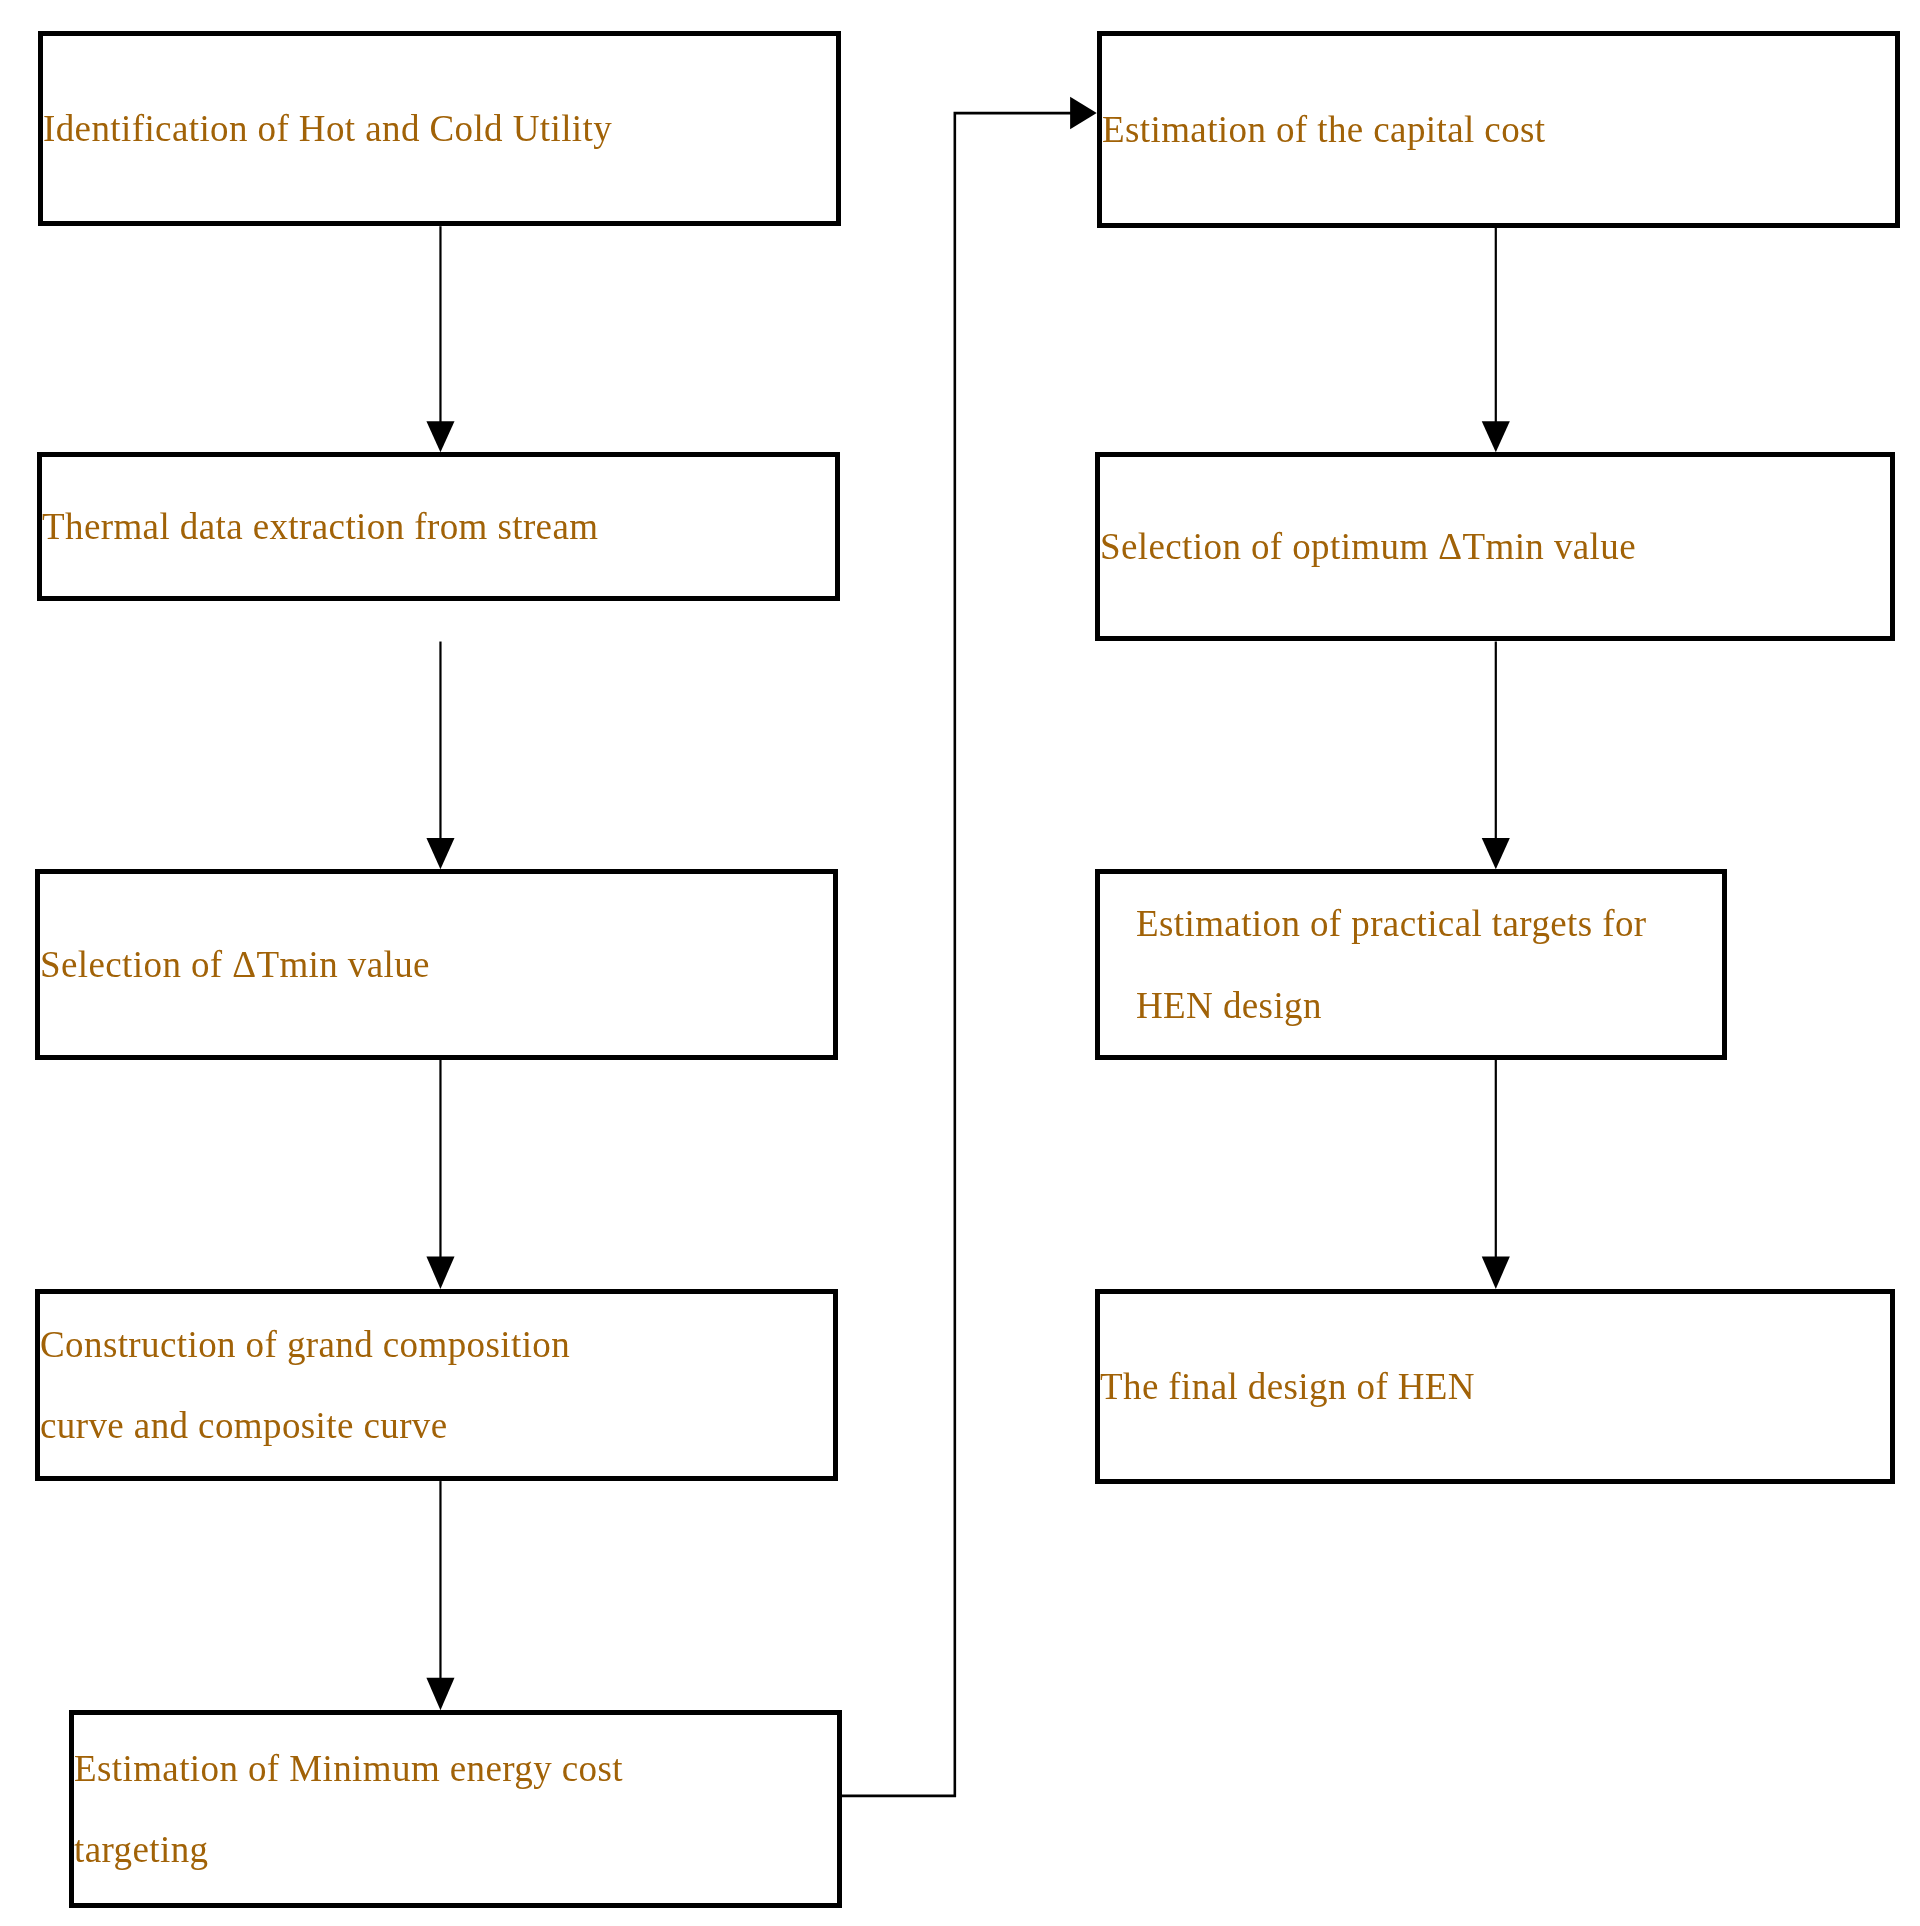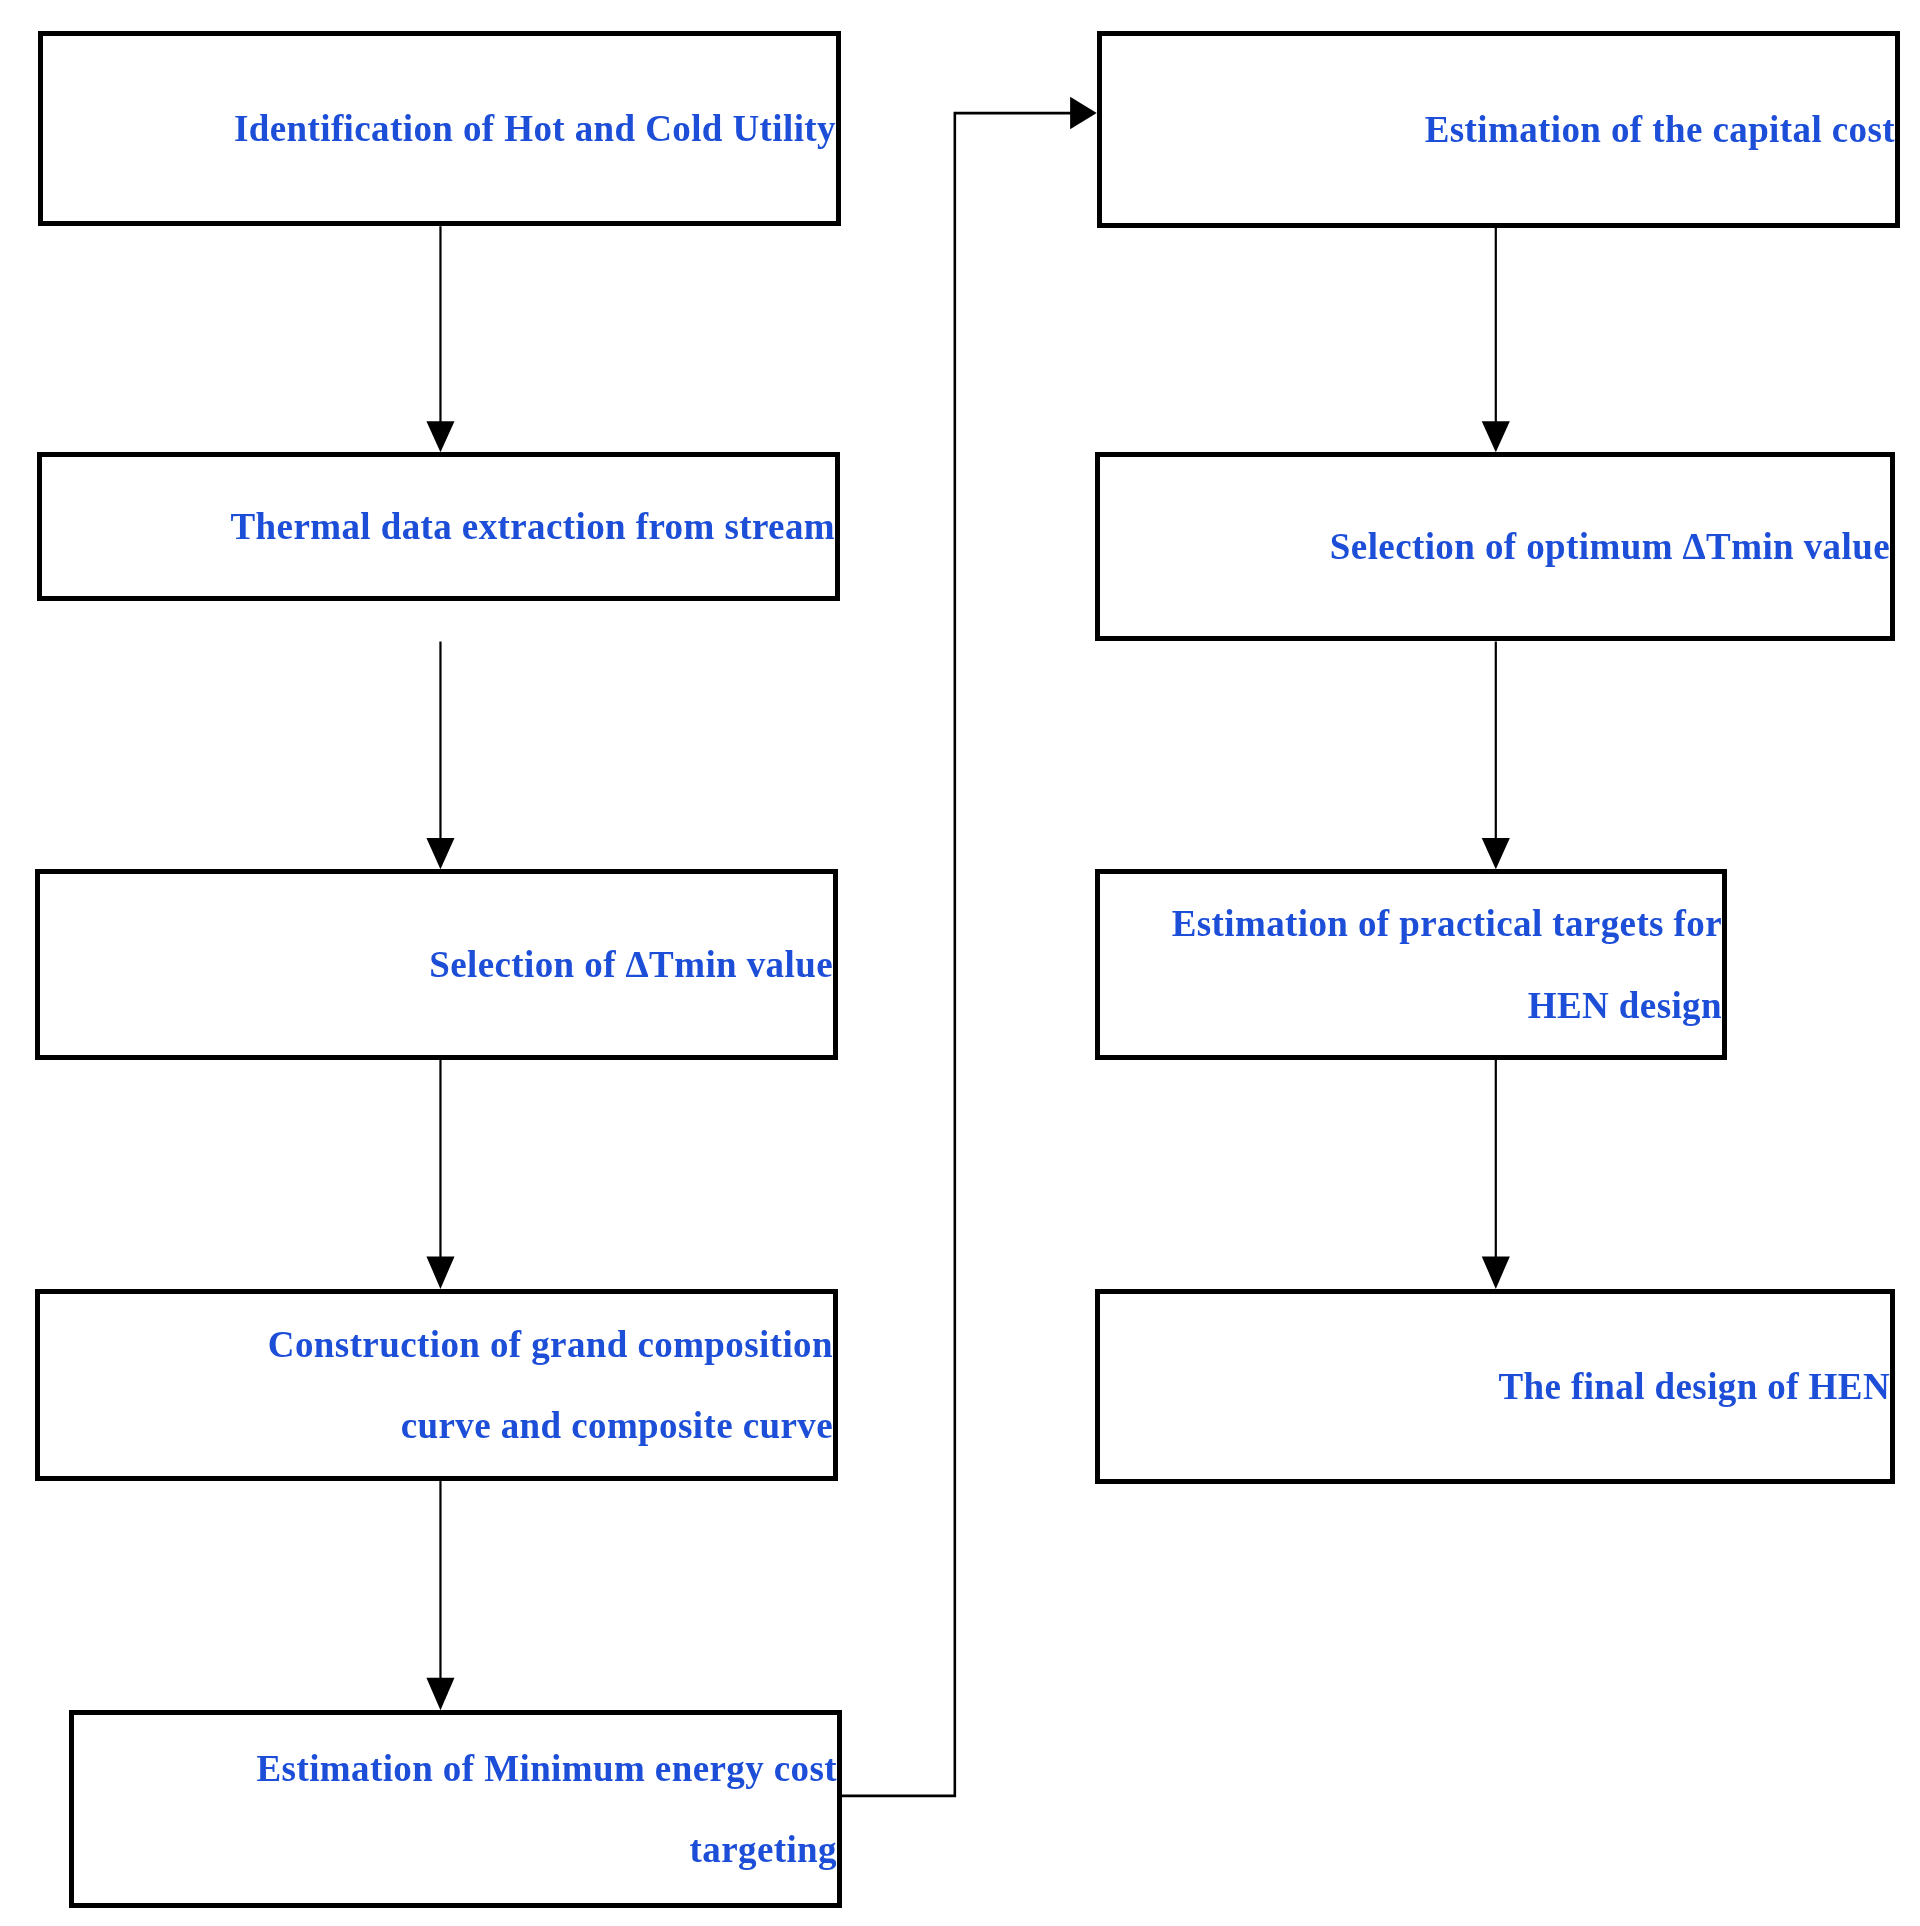--- a/index.html
+++ b/index.html
@@ -23,27 +23,26 @@
     pointer-events: none;
   }
   .box {
     position: absolute;
     box-sizing: border-box;
     border: 5.2px solid #000000;
     background: #ffffff;
     display: flex;
     flex-direction: column;
     justify-content: center;
-    align-items: flex-end;
+    align-items: flex-start;
     text-align: center;
     font-size: 37px;
     line-height: 2.2;
-    color: #1d4ed8;
+    color: #a16207;
     letter-spacing: 0.4px;
-    font-weight: bold;
   }
   .box .txt {
     white-space: nowrap;
   }
 </style>
 </head>
 <body>
 
 <div class="canvas">
 
@@ -108,21 +107,21 @@
   </div>
 
   <div class="box" style="left:1097px; top:31px; width:803px; height:197px;">
     <div class="txt">Estimation of the capital cost</div>
   </div>
 
   <div class="box" style="left:1095px; top:452px; width:800px; height:189px;">
     <div class="txt">Selection of optimum ΔTmin value</div>
   </div>
 
-  <div class="box" style="left:1095px; top:869px; width:632px; height:191px;">
+  <div class="box" style="left:1095px; top:869px; width:632px; height:191px;padding-left:36px;">
     <div class="txt">Estimation of practical targets for</div>
     <div class="txt">HEN design</div>
   </div>
 
   <div class="box" style="left:1095px; top:1289px; width:800px; height:195px;">
     <div class="txt">The final design of HEN</div>
   </div>
 
 </div>
 

